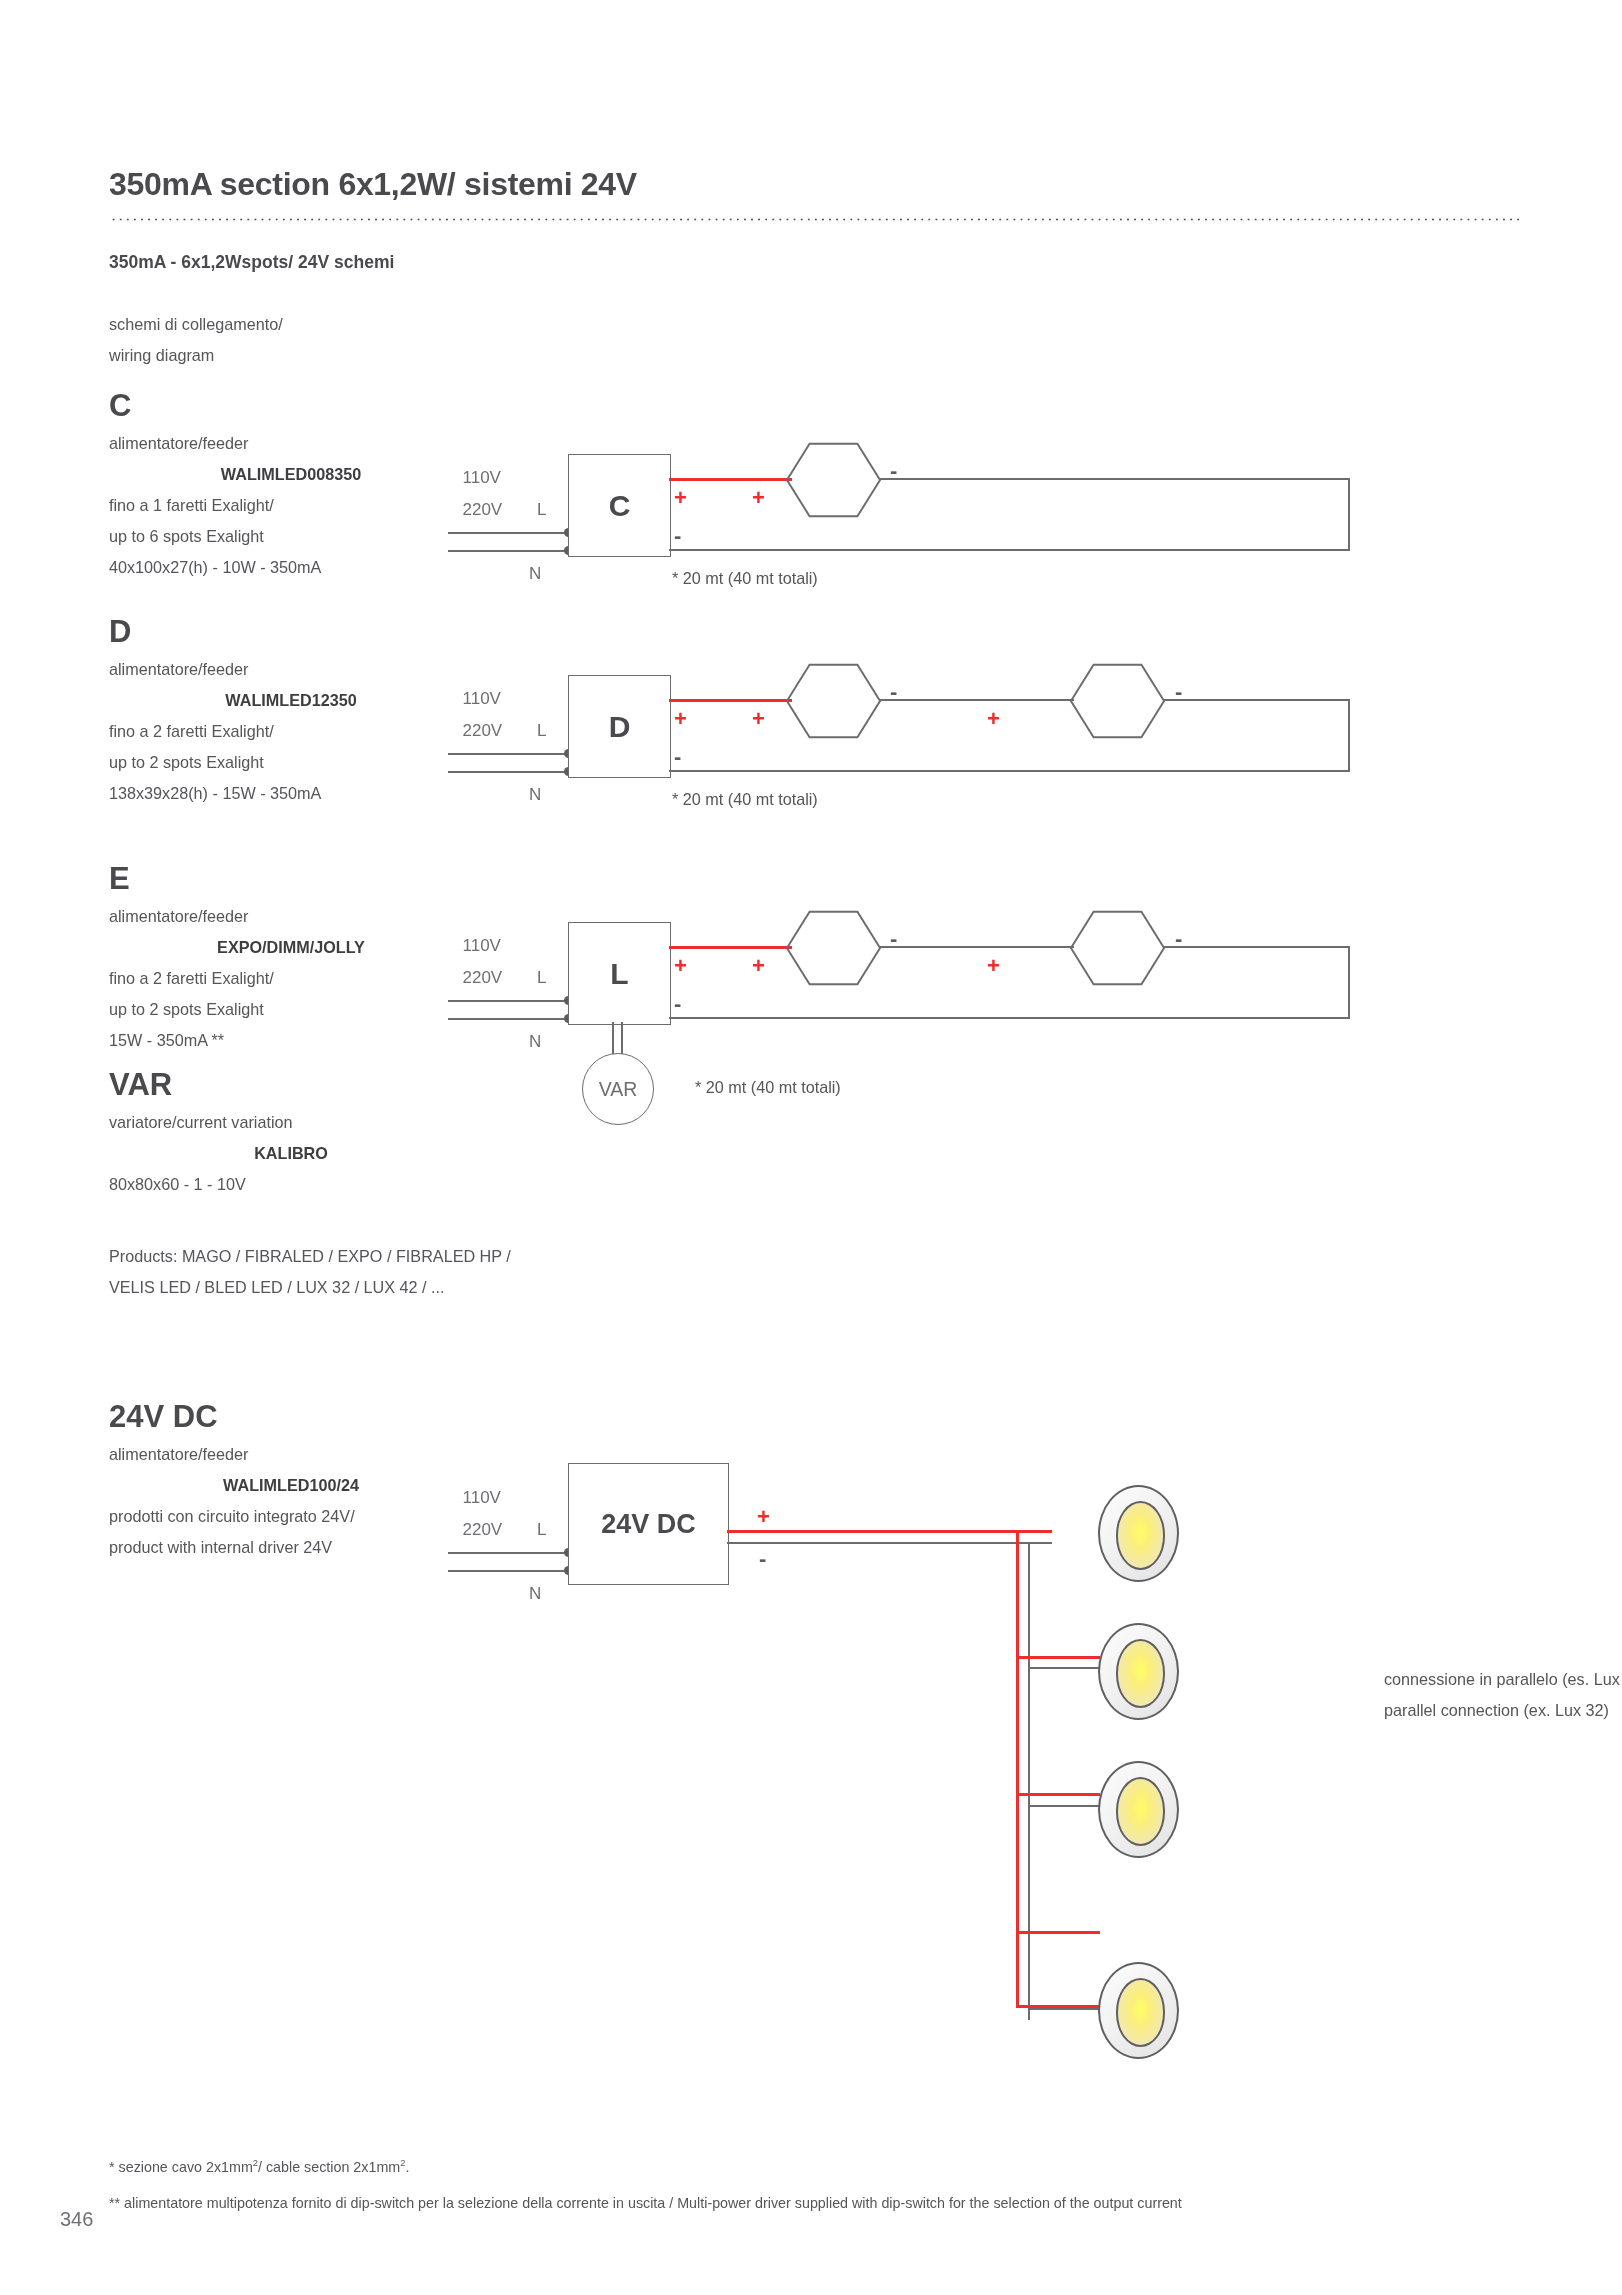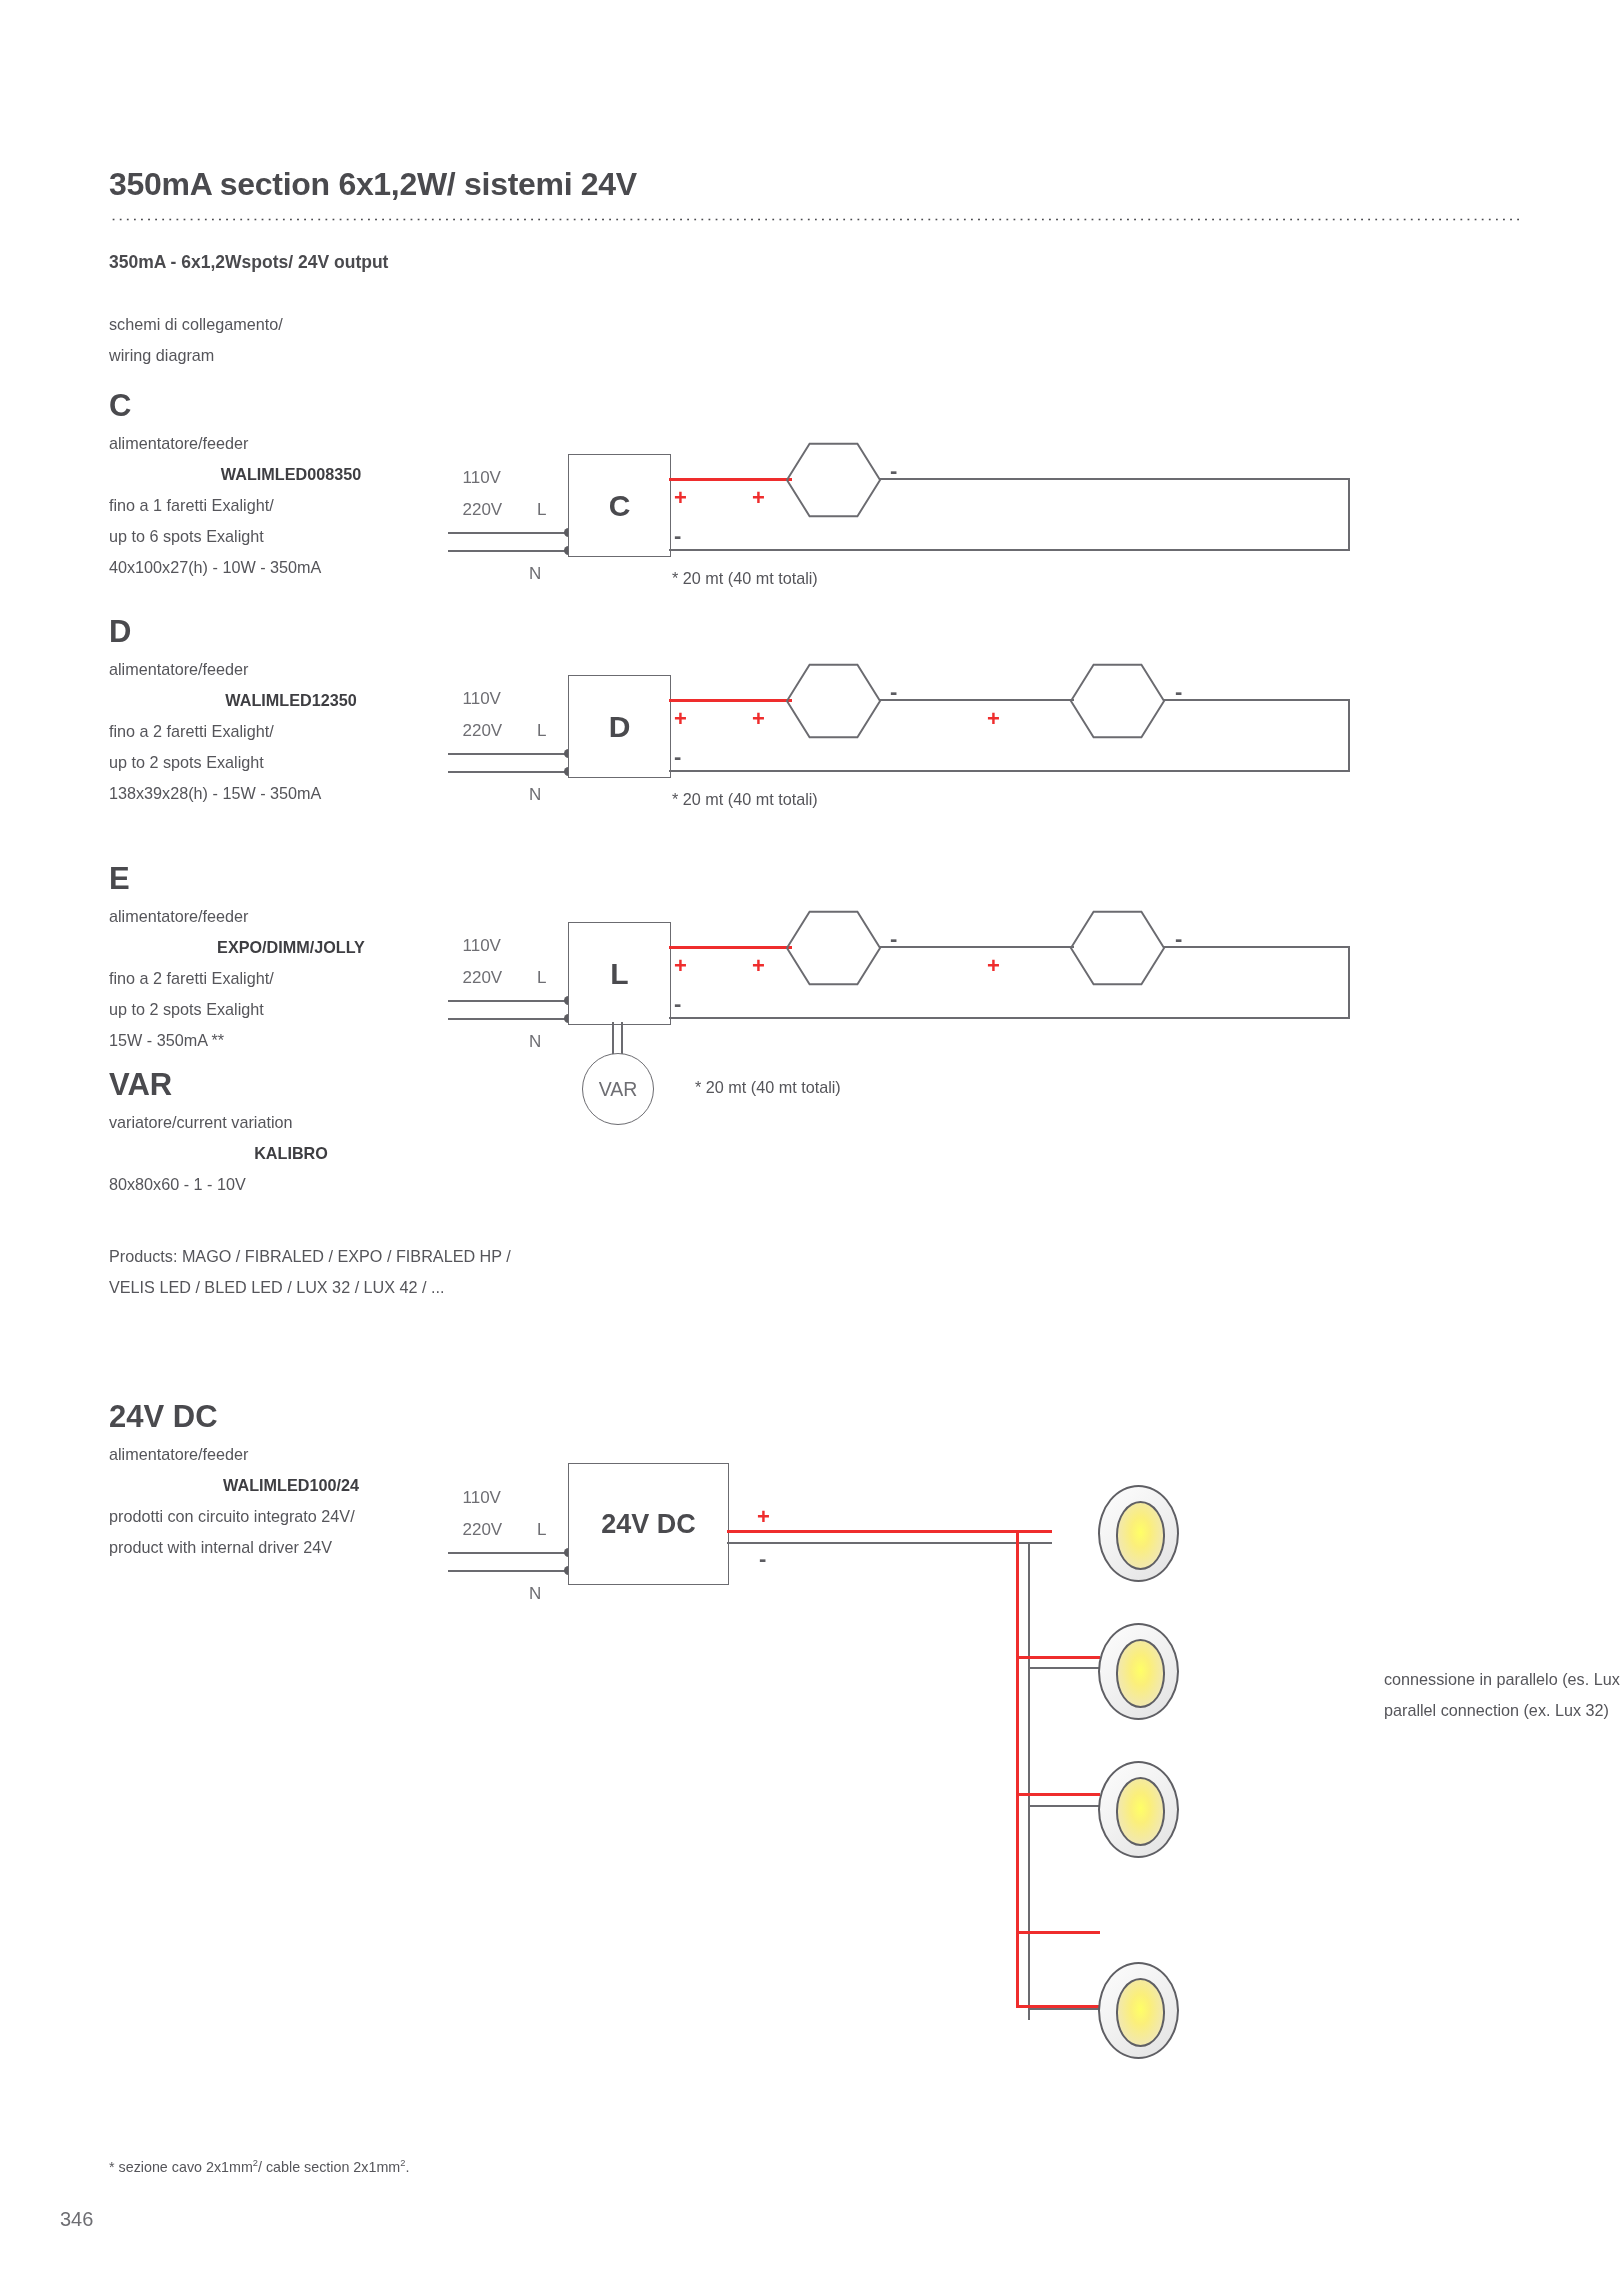--- a/index.html
+++ b/index.html
@@ -86,21 +86,21 @@
   .pageno { position:absolute; left:60px; top:2208px; font-size:20px; color:#6e6e73; }
   sup { font-size:0.65em; vertical-align:super; }
 </style>
 </head>
 <body>
 
 <div class="page">
 
   <div class="title">350mA section 6x1,2W/ sistemi 24V</div>
   <div class="title-rule"></div>
-  <div class="subtitle">350mA - 6x1,2Wspots/ 24V output</div>
+  <div class="subtitle">350mA - 6x1,2Wspots/ 24V schemi</div>
   <div class="wiring-1">schemi di collegamento/</div>
   <div class="wiring-2">wiring diagram</div>
 
   <div class="blk" style="top:390px;">
     <div class="letter">C</div>
     <div class="ln">alimentatore/feeder</div>
     <div class="ln b">WALIMLED008350</div>
     <div class="ln">fino a 1 faretti Exalight/</div>
     <div class="ln">up to 6 spots Exalight</div>
     <div class="ln">40x100x27(h) - 10W - 350mA</div>
@@ -312,16 +312,17 @@
       <div class="inner"></div>
     </div>
 
     <div class="parallel-note" style="left:936px; top:221px;">connessione in parallelo (es. Lux 32)/</div>
     <div class="parallel-note" style="left:936px; top:252px;">parallel connection (ex. Lux 32)</div>
   </div>
 
   <div class="foot" style="left:109px; top:2158px;">
     <span>* sezione cavo 2x1mm</span><sup>2</sup><span>/ cable section 2x1mm</span><sup>2</sup><span>.</span>
   </div>
+  <div class="foot" style="left:109px; top:2195px;">** alimentatore multipotenza fornito di dip-switch per la selezione della corrente in uscita / Multi-power driver supplied with dip-switch for the selection of the output current</div>
   <div class="pageno">346</div>
 
 </div>
 
 
 </body></html>

